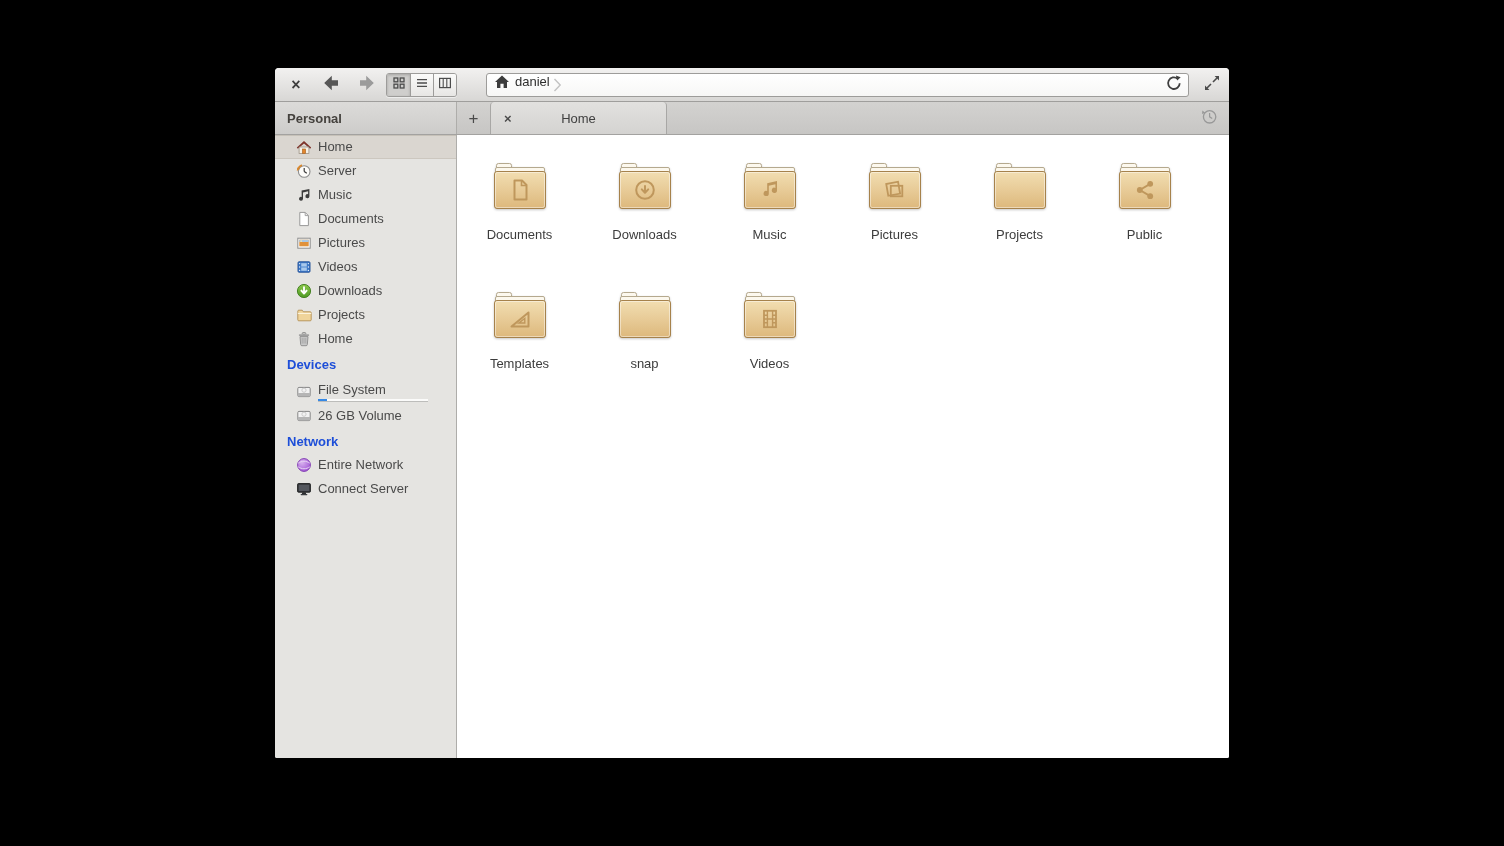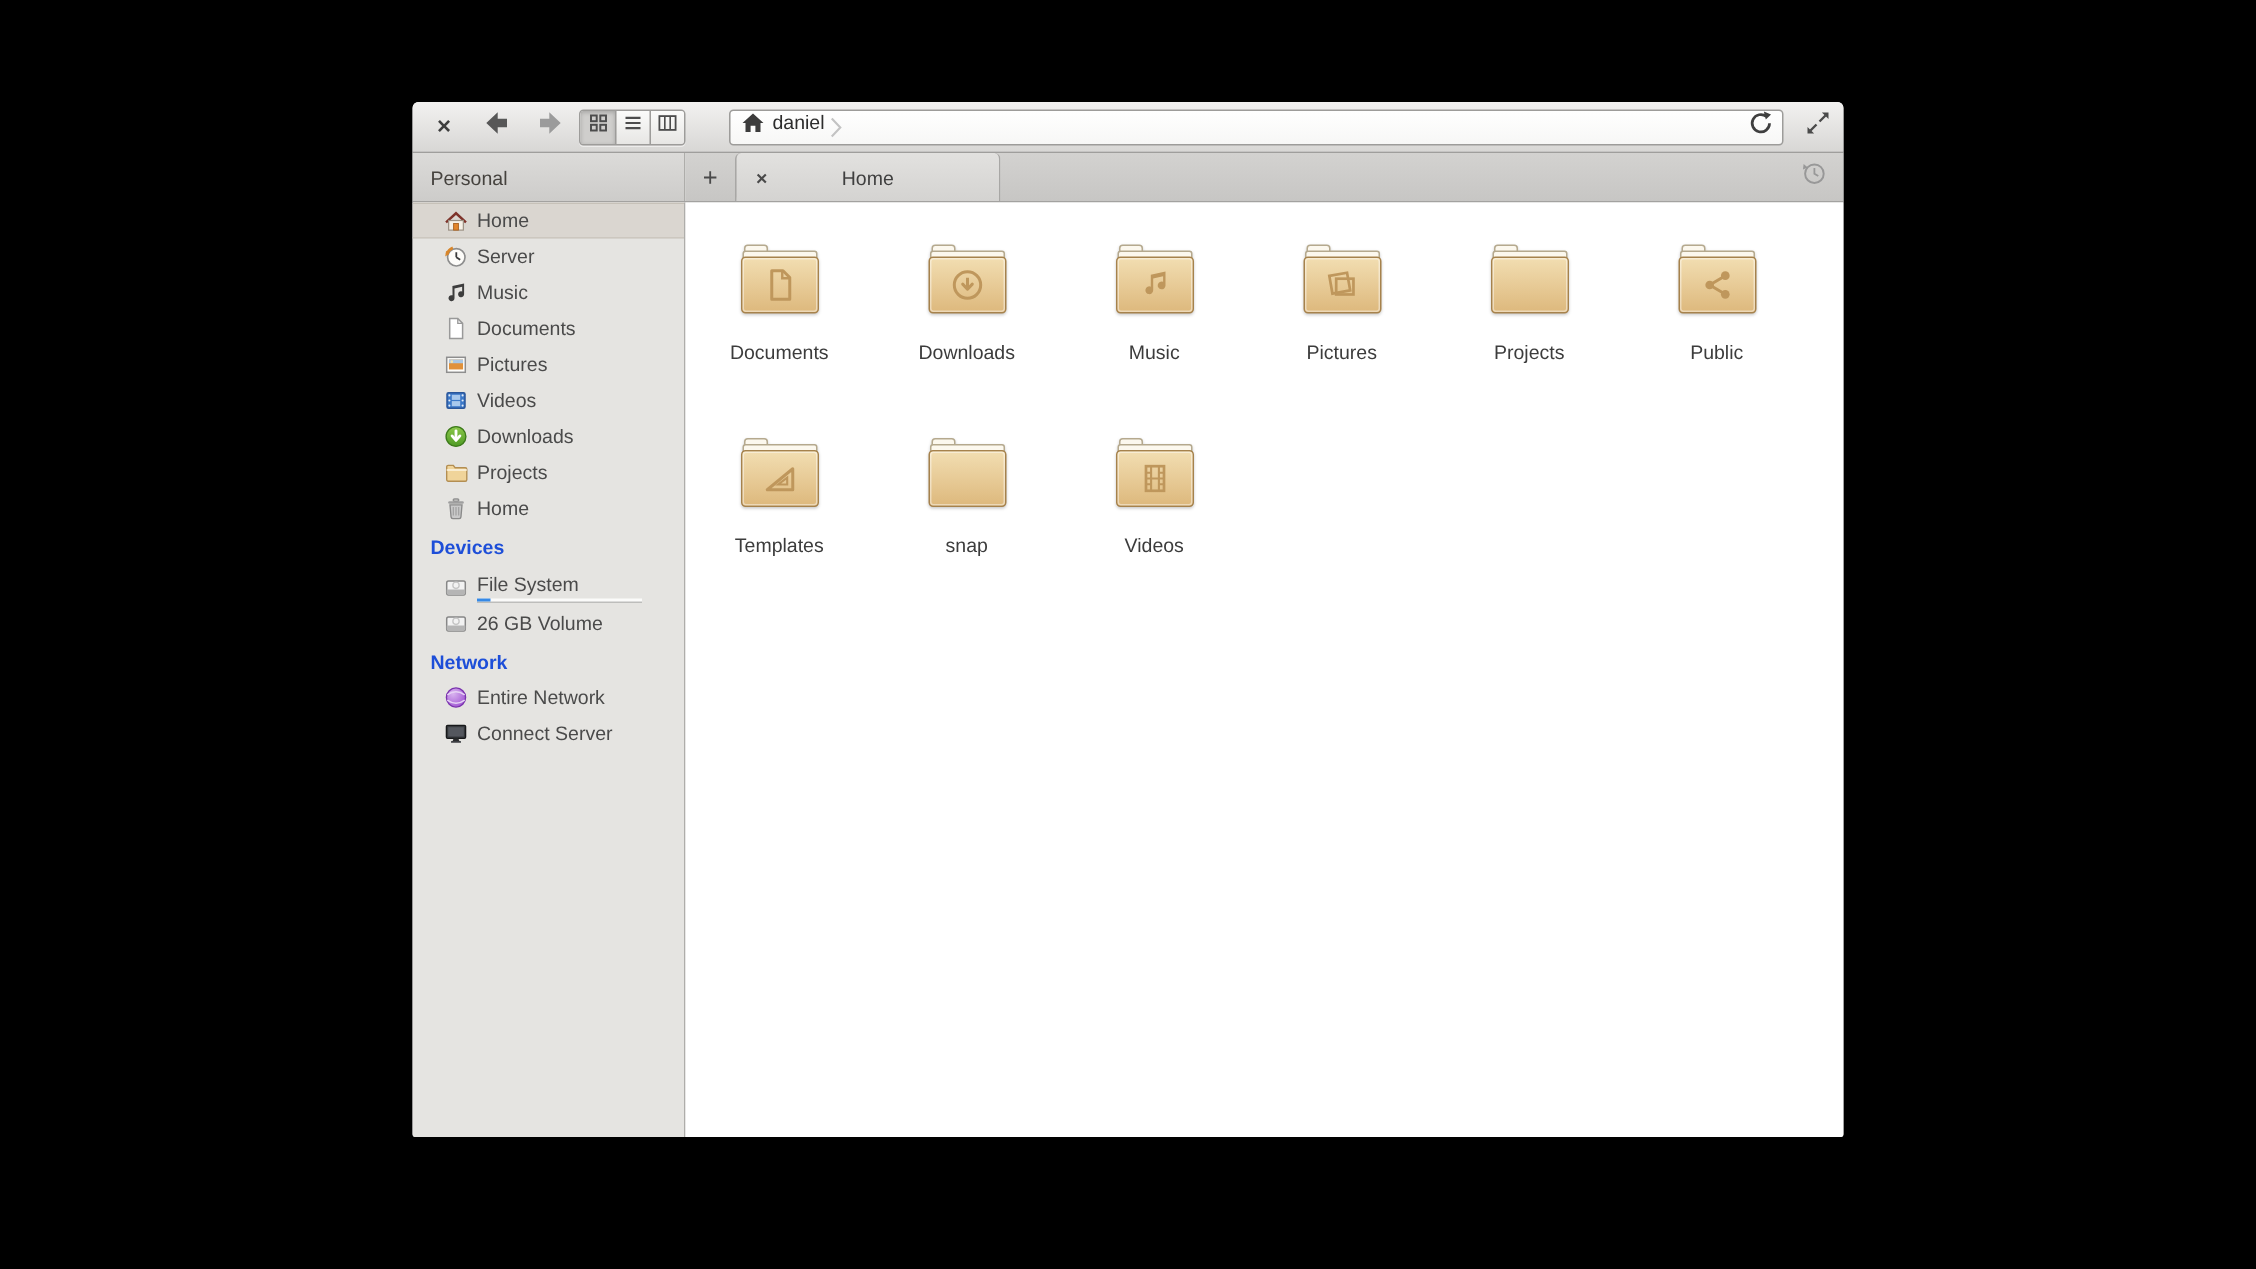--- a/index.html
+++ b/index.html
@@ -28,21 +28,21 @@
   .crumb{display:flex;align-items:flex-start;gap:5px;height:100%}
   .crumb-label{font-size:13px;color:#2d2d2d}
   .chevron{margin-left:3px;display:flex}
   .refresh-btn{margin-left:auto;width:22px;height:22px}
   .expand-btn{margin-left:14px;width:18px;height:18px}
 
   
   .band{height:33px;flex:none;display:flex;border-bottom:1px solid #a3a2a0}
   .band-left{width:182px;flex:none;display:flex;align-items:center;padding-left:12px;
     background:linear-gradient(#dcdbd9,#cdccca);border-right:1px solid #aeadaa}
-  .band-title{font-size:13px;font-weight:400;color:#45423e}
+  .band-title{font-size:13px;font-weight:700;color:#45423e}
   .tabbar{flex:1;display:flex;background:linear-gradient(#d3d2d0,#c7c6c4)}
   .newtab{width:33px;display:flex;align-items:center;justify-content:center;
     font-size:17px;color:#4a4a4a;line-height:1}
   .tab{width:177px;position:relative;background:linear-gradient(#e2e1df,#d4d3d1);
     border-left:1px solid #a8a7a5;border-right:1px solid #a8a7a5;
     border-radius:4px 4px 0 0;display:flex;align-items:center}
   .tab-close{position:absolute;left:13px;font-size:13px;font-weight:700;color:#4a4a4a}
   .tab-label{width:100%;text-align:center;font-size:13px;color:#3f3f3f}
   .histbtn{margin-left:auto;width:40px;display:flex;align-items:center;justify-content:center}
 

